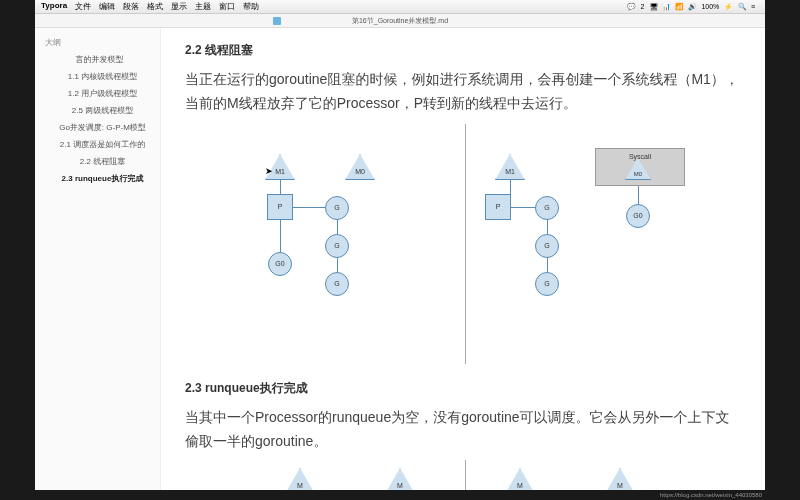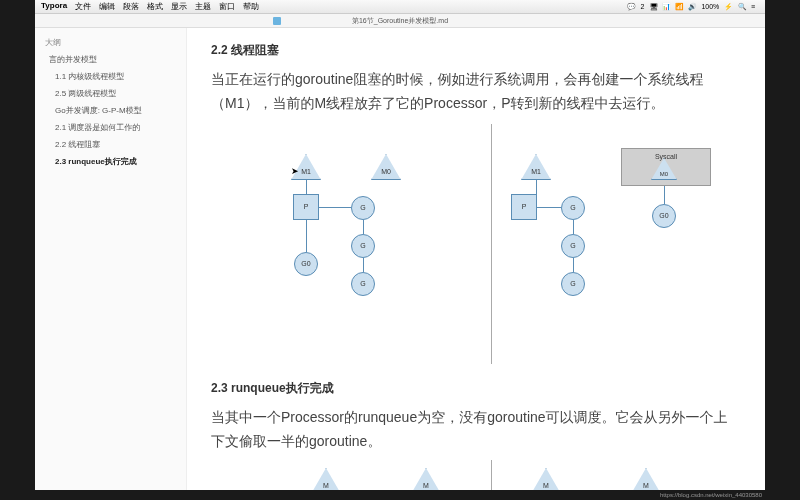--- a/index.html
+++ b/index.html
@@ -7,23 +7,23 @@
 .letterbox { position: absolute; left: 35px; top: 0; width: 730px; height: 490px; background: #fff; display: flex; flex-direction: column; }
 .menubar { height: 14px; background: linear-gradient(#f9f9f9,#e8e8e8); display: flex; align-items: center; font-size: 8px; padding: 0 6px; border-bottom: 1px solid #ccc; }
 .menubar .left { display: flex; gap: 8px; }
 .menubar .left span:first-child { font-weight: 600; }
 .menubar .right { margin-left: auto; display: flex; align-items: center; gap: 5px; }
 .menubar .right span { font-size: 7px; }
 .ic { width: 8px; height: 8px; display: inline-block; }
 .titlebar { height: 14px; background: #f5f5f5; border-bottom: 1px solid #ddd; display: flex; align-items: center; justify-content: center; font-size: 7px; color: #555; position: relative; }
 .titlebar .doc-icon { position: absolute; left: 238px; width: 8px; height: 8px; background: #6bb4e0; border-radius: 1px; }
 .main { flex: 1; display: flex; overflow: hidden; }
-.sidebar { width: 152px; background: #fafafa; border-right: 1px solid #eee; padding: 6px 0; font-size: 8px; color: #555; }
+.sidebar { width: 126px; background: #fafafa; border-right: 1px solid #eee; padding: 6px 0; font-size: 8px; color: #555; }
 .sidebar .hd { font-size: 8px; color: #888; padding: 3px 10px; font-weight: 500; }
-.sidebar .item { padding: 3px 10px 3px 14px; cursor: pointer; }
+.sidebar .item { padding: 3px 10px 3px 14px; cursor: pointer; text-align: center; }
 .sidebar .item.sub { padding-left: 20px; }
 .sidebar .item.active { font-weight: 700; color: #222; }
 .content { flex: 1; padding: 8px 24px; overflow: hidden; font-size: 9px; color: #333; line-height: 1.7; }
 .content h2 { font-size: 12px; font-weight: 700; margin: 4px 0 8px; }
 .content p { font-size: 14px; color: #444; margin-bottom: 6px; }
 .diagram { width: 100%; height: 240px; position: relative; margin: 8px 0 14px; }
 .shape { position: absolute; border: 1px solid #5a8db5; background: #cce0f0; display: flex; align-items: center; justify-content: center; font-size: 7px; color: #333; }
 .tri { width: 30px; height: 26px; background: none; border: none; }
 .tri::before { content: ""; position: absolute; inset: 0; background: #cce0f0; clip-path: polygon(50% 0, 100% 100%, 0 100%); border: 1px solid #5a8db5; }
 .tri span { position: relative; z-index: 1; top: 5px; }
@@ -68,20 +68,21 @@
   <div class="titlebar">
     <span class="doc-icon"></span>
     <span>第16节_Goroutine并发模型.md</span>
   </div>
 
   <div class="main">
     <div class="sidebar">
       <div class="hd">大纲</div>
       <div class="item">言的并发模型</div>
       <div class="item sub">1.1 内核级线程模型</div>
+      <div class="item sub">1.2 用户级线程模型</div>
       <div class="item sub">2.5 两级线程模型</div>
       <div class="item sub">Go并发调度: G-P-M模型</div>
       <div class="item sub">2.1 调度器是如何工作的</div>
       <div class="item sub">2.2 线程阻塞</div>
       <div class="item sub active">2.3 runqueue执行完成</div>
     </div>
 
     <div class="content">
       <h2>2.2 线程阻塞</h2>
       <p>当正在运行的goroutine阻塞的时候，例如进行系统调用，会再创建一个系统线程（M1），当前的M线程放弃了它的Processor，P转到新的线程中去运行。</p>

